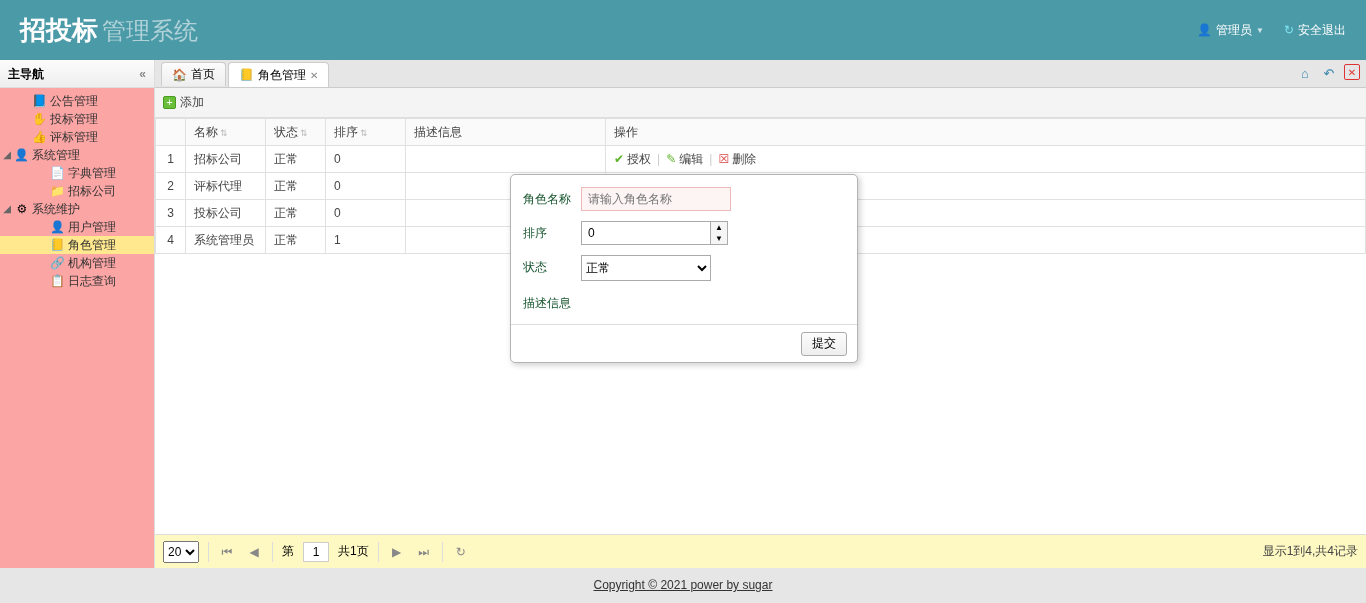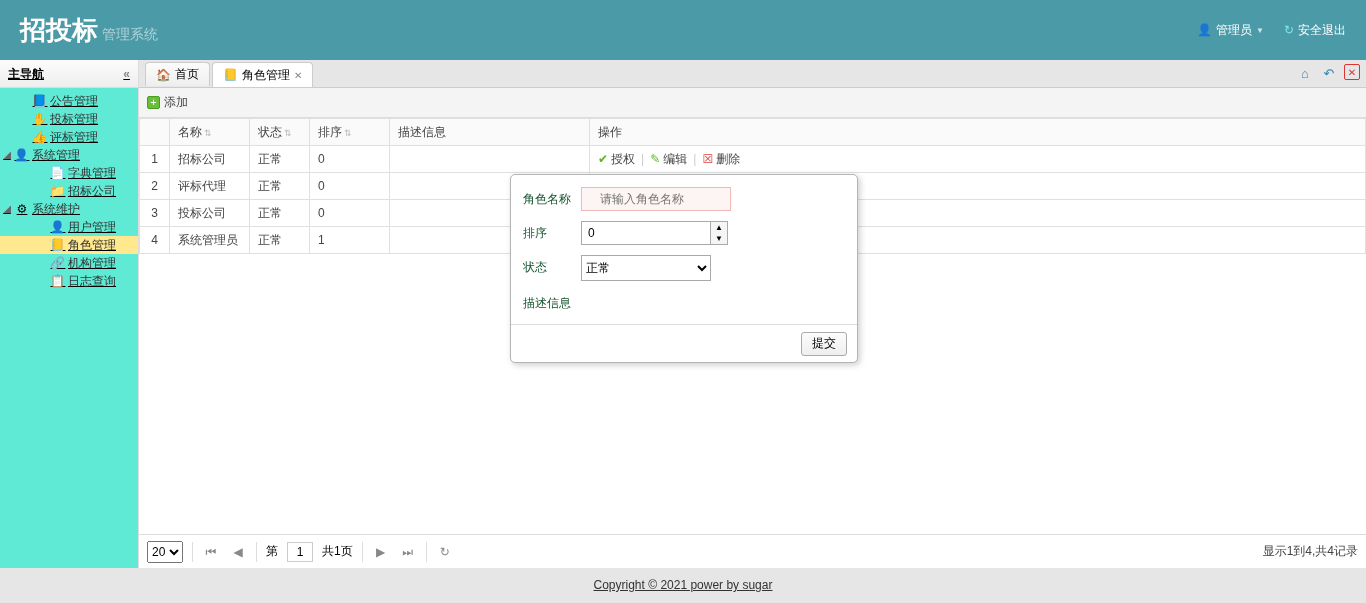--- a/index.html
+++ b/index.html
@@ -1,28 +1,28 @@
 <!DOCTYPE html>
 <html><head>
 <meta charset="utf-8">
 <style>
 * { box-sizing: border-box; margin: 0; padding: 0; font-family: "Microsoft YaHei", Arial, sans-serif; font-size: 12px; }
 body { width: 1366px; height: 603px; background: #e6e6e6; overflow: hidden; }
 
 
 .header { height: 60px; background: #4b9aa8; color: #fff; display: flex; align-items: center; padding: 0 20px; justify-content: space-between; }
 .logo-main { font-size: 26px; font-weight: bold; color: #fefefe; }
-.logo-sub { font-size: 14px; color: #b0d2d8; margin-left: 4px; }
+.logo-sub { font-size: 24px; color: #b0d2d8; margin-left: 4px; }
 .header-right { display: flex; align-items: center; gap: 20px; }
 .header-right .item { color: #fff; cursor: pointer; display: flex; align-items: center; gap: 4px; }
 .tri-down { font-size: 8px; color: #d0e5e9; }
 
 
 .body { display: flex; height: 508px; }
-.sidebar { width: 139px; background: #5eead4; border-right: 1px solid #ddd; text-decoration: underline; }
+.sidebar { width: 155px; background: #fca5a5; border-right: 1px solid #ddd; }
 .sidebar-title { height: 28px; line-height: 28px; padding: 0 8px; background: linear-gradient(#fcfcfc,#eee); border-bottom: 1px solid #ddd; font-weight: bold; display: flex; justify-content: space-between; align-items: center; }
 .collapse-arrow { cursor: pointer; color: #888; }
 .tree { padding: 4px 0; }
 .tree-item { height: 18px; line-height: 18px; display: flex; align-items: center; cursor: pointer; }
 .tree-item.selected { background: #ffe88d; }
 .tree-indent { display:inline-block; width:18px; }
 .tree-toggle { width: 14px; text-align: center; color: #666; font-size: 10px; }
 .tree-icon { width: 16px; display: inline-flex; justify-content: center; margin-right: 2px; }
 .tree-label { color: #333; }
 
@@ -46,39 +46,39 @@
 th { background: #fafafa; font-weight: normal; }
 th .sort { color: #bbb; font-size: 9px; margin-left: 2px; }
 .col-idx { width: 30px; text-align: center; }
 .action-link { display: inline-flex; align-items: center; gap: 3px; cursor: pointer; }
 .action-sep { color: #ccc; margin: 0 6px; }
 .ico-auth { color: #5db328; }
 .ico-edit { color: #5db328; }
 .ico-del { color: #d44; }
 
 
-.pager { height: 34px; background: #ffffff; border-top: 1px solid #ddd; display: flex; align-items: center; padding: 0 8px; gap: 9px; }
+.pager { height: 34px; background: #fef9c3; border-top: 1px solid #ddd; display: flex; align-items: center; padding: 0 8px; gap: 9px; }
 .pager select { height: 22px; }
 .pg-sep { width: 1px; height: 20px; background: #ddd; }
 .pg-btn { width: 18px; text-align: center; color: #888; cursor: pointer; }
 .pg-input { width: 26px; height: 20px; text-align: center; border: 1px solid #ccc; }
 .pg-info { margin-left: auto; color: #444; }
 
 
 .footer { height: 35px; line-height: 35px; text-align: center; background: #e6e6e6; color: #333; text-decoration: underline; }
 
 
 .dialog { position: absolute; left: 510px; top: 174px; width: 348px; background: #fff; border: 1px solid #b4b4b4; border-radius: 5px; box-shadow: 2px 2px 6px rgba(0,0,0,0.2); }
 .dlg-title { height: 28px; background: linear-gradient(#fcfcfc,#eee); border-bottom: 1px solid #ddd; display: flex; align-items: center; padding: 0 10px; border-radius: 5px 5px 0 0; }
 .dlg-title-text { font-weight: normal; color: #444; }
 .dlg-close { margin-left: auto; cursor: pointer; color: #666; font-size: 16px; }
 .dlg-body { padding: 12px 12px 2px 12px; }
 .form-row { display: flex; align-items: flex-start; margin-bottom: 10px; }
 .form-label { width: 58px; padding-top: 4px; color: #14532d; }
-.inp { height: 24px; border: 1px solid #f0b9b9; background: #fdf4f4; padding: 0 18px; width: 150px; }
+.inp { height: 24px; border: 1px solid #f0b9b9; background: #fdf4f4; padding: 0 6px; width: 150px; }
 .spinner-wrap { display: flex; }
 .spinner { height: 24px; border: 1px solid #aaa; padding: 0 6px; width: 130px; }
 .spinner-btns { display: flex; flex-direction: column; border: 1px solid #aaa; border-left: none; }
 .spinner-btns span { height: 11px; width: 16px; font-size: 8px; text-align: center; line-height: 11px; cursor: pointer; background: #f5f5f5; }
 .sel { height: 26px; border: 1px solid #aaa; width: 130px; background: #fff; }
 .ta { width: 245px; height: 42px; border: 1px solid #aaa; padding: 4px 6px; resize: none; }
 .dlg-footer { height: 38px; border-top: 1px solid #ddd; display: flex; align-items: center; justify-content: flex-end; padding: 0 10px; }
 .btn-submit { height: 24px; padding: 0 10px; border: 1px solid #aaa; background: linear-gradient(#fcfcfc,#eee); cursor: pointer; border-radius: 3px; margin-left: 12px; }
 </style>
 </head>

